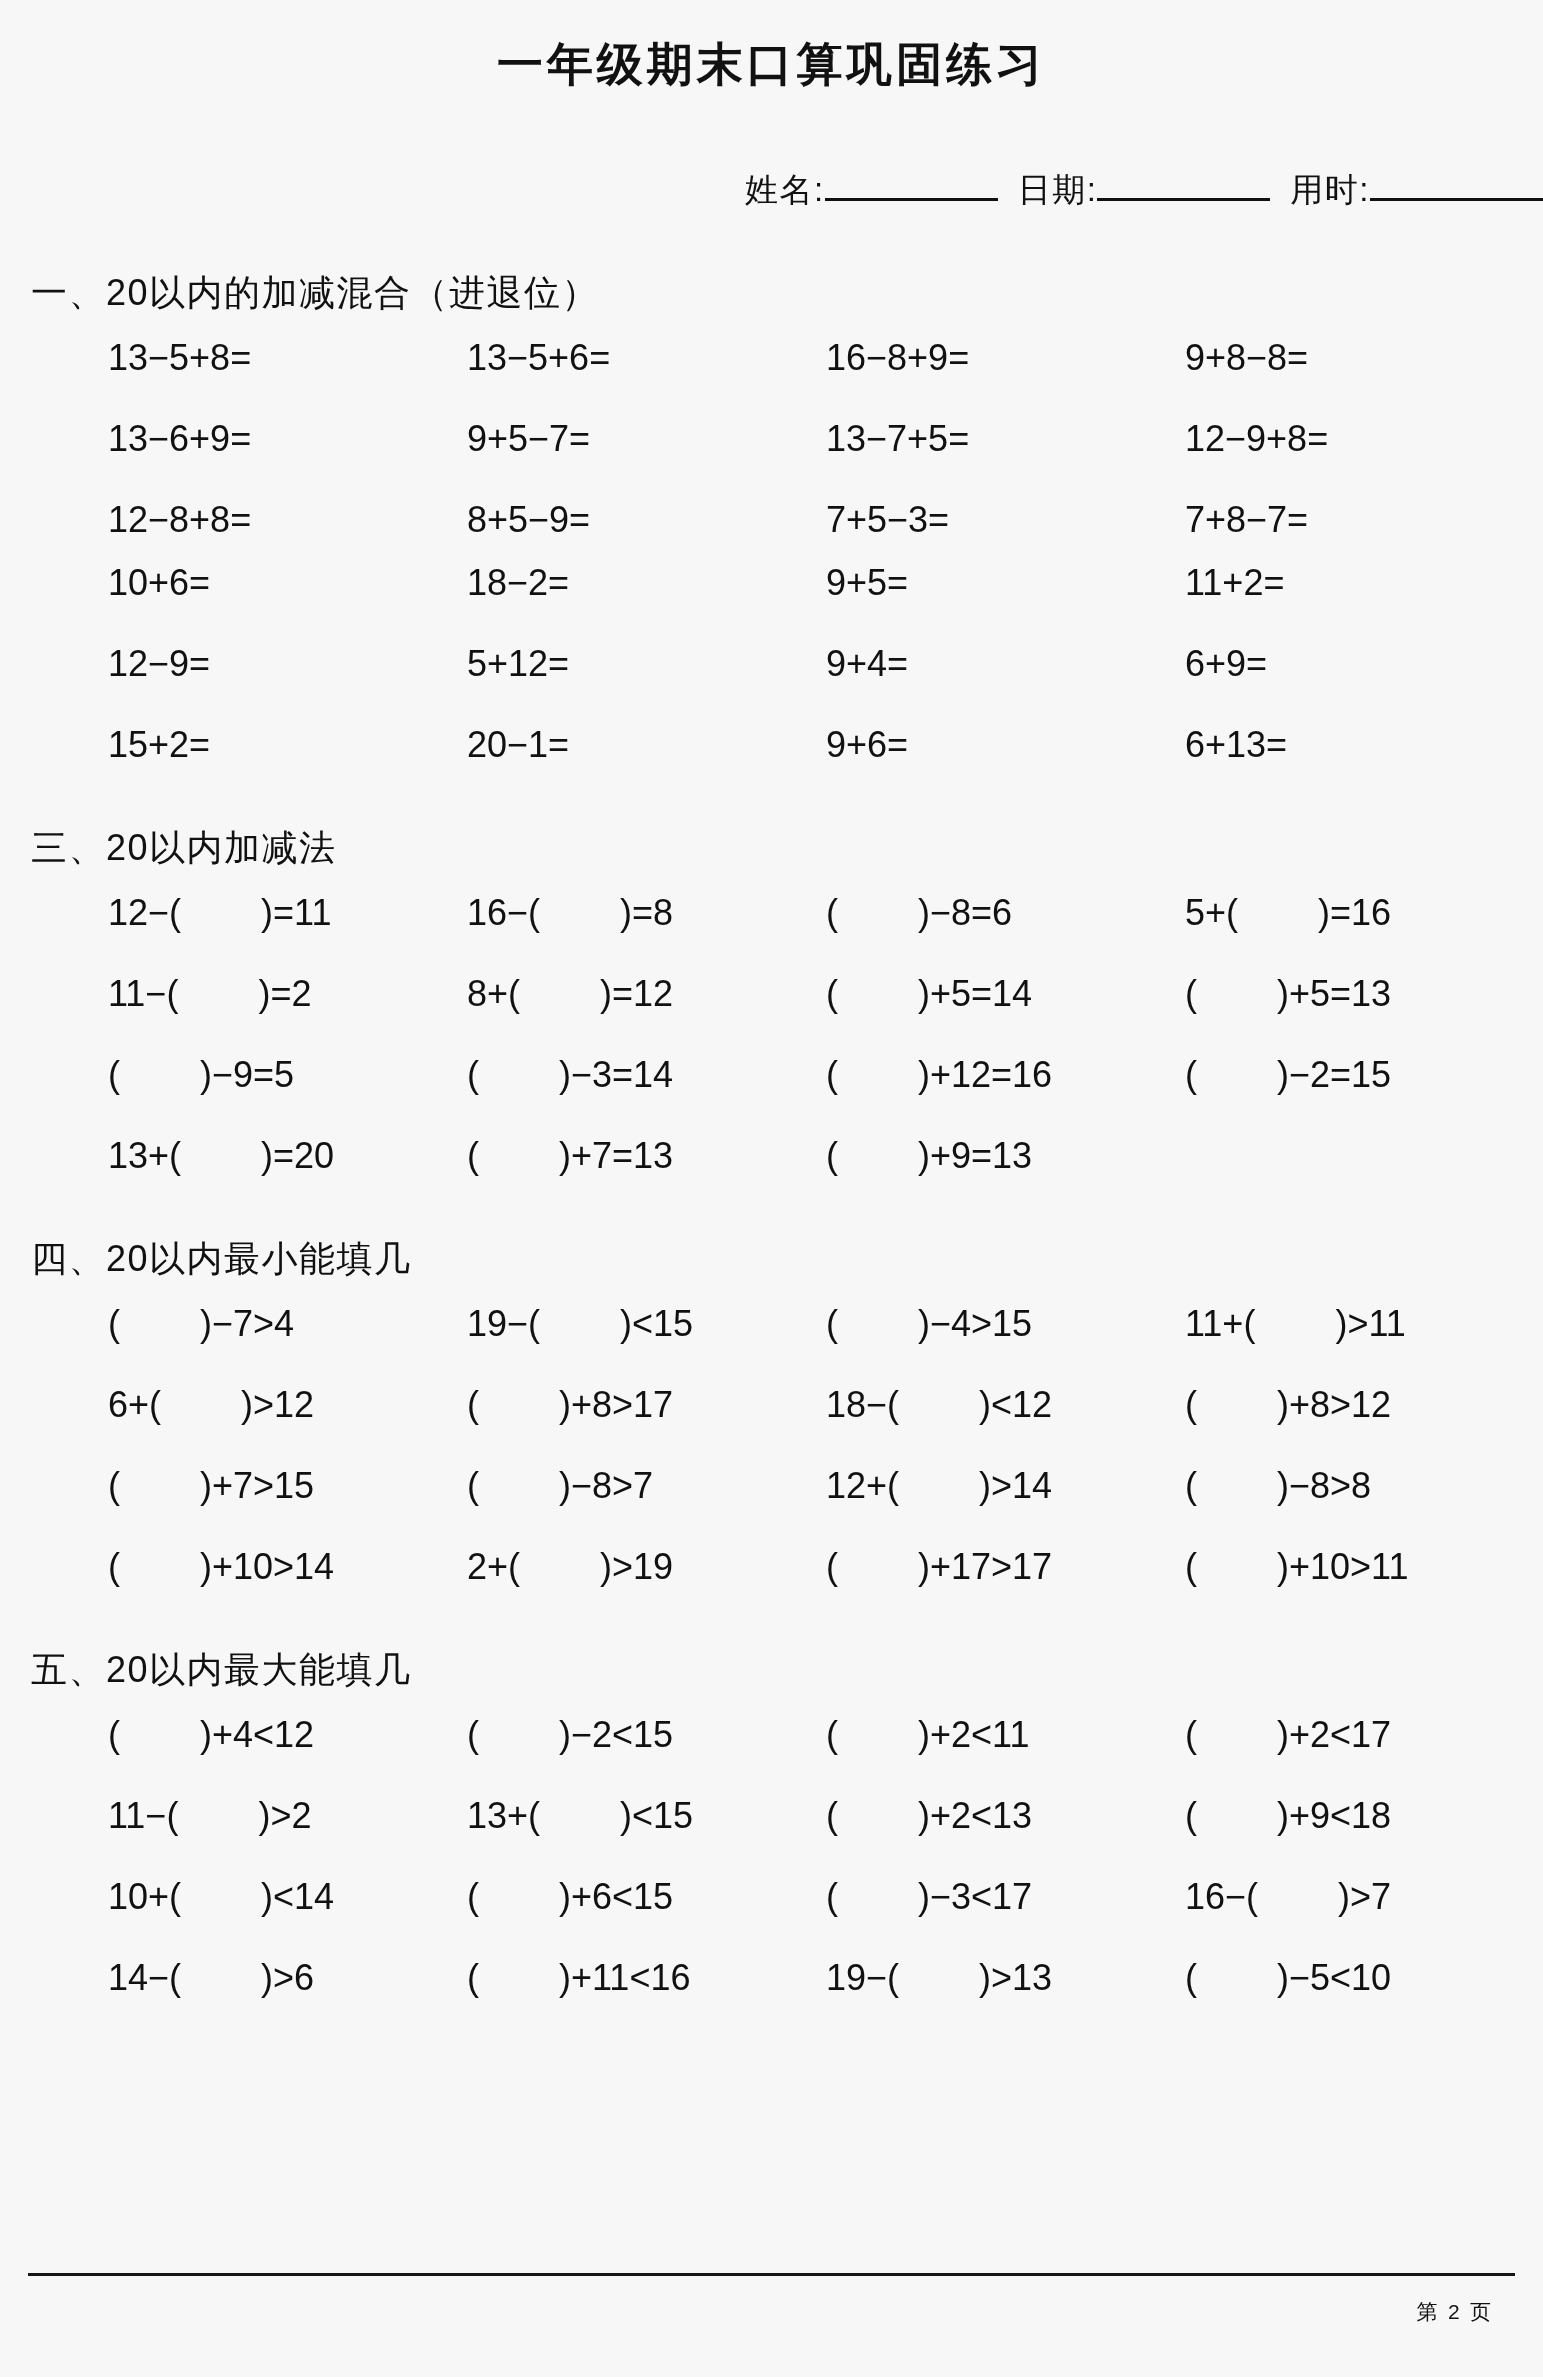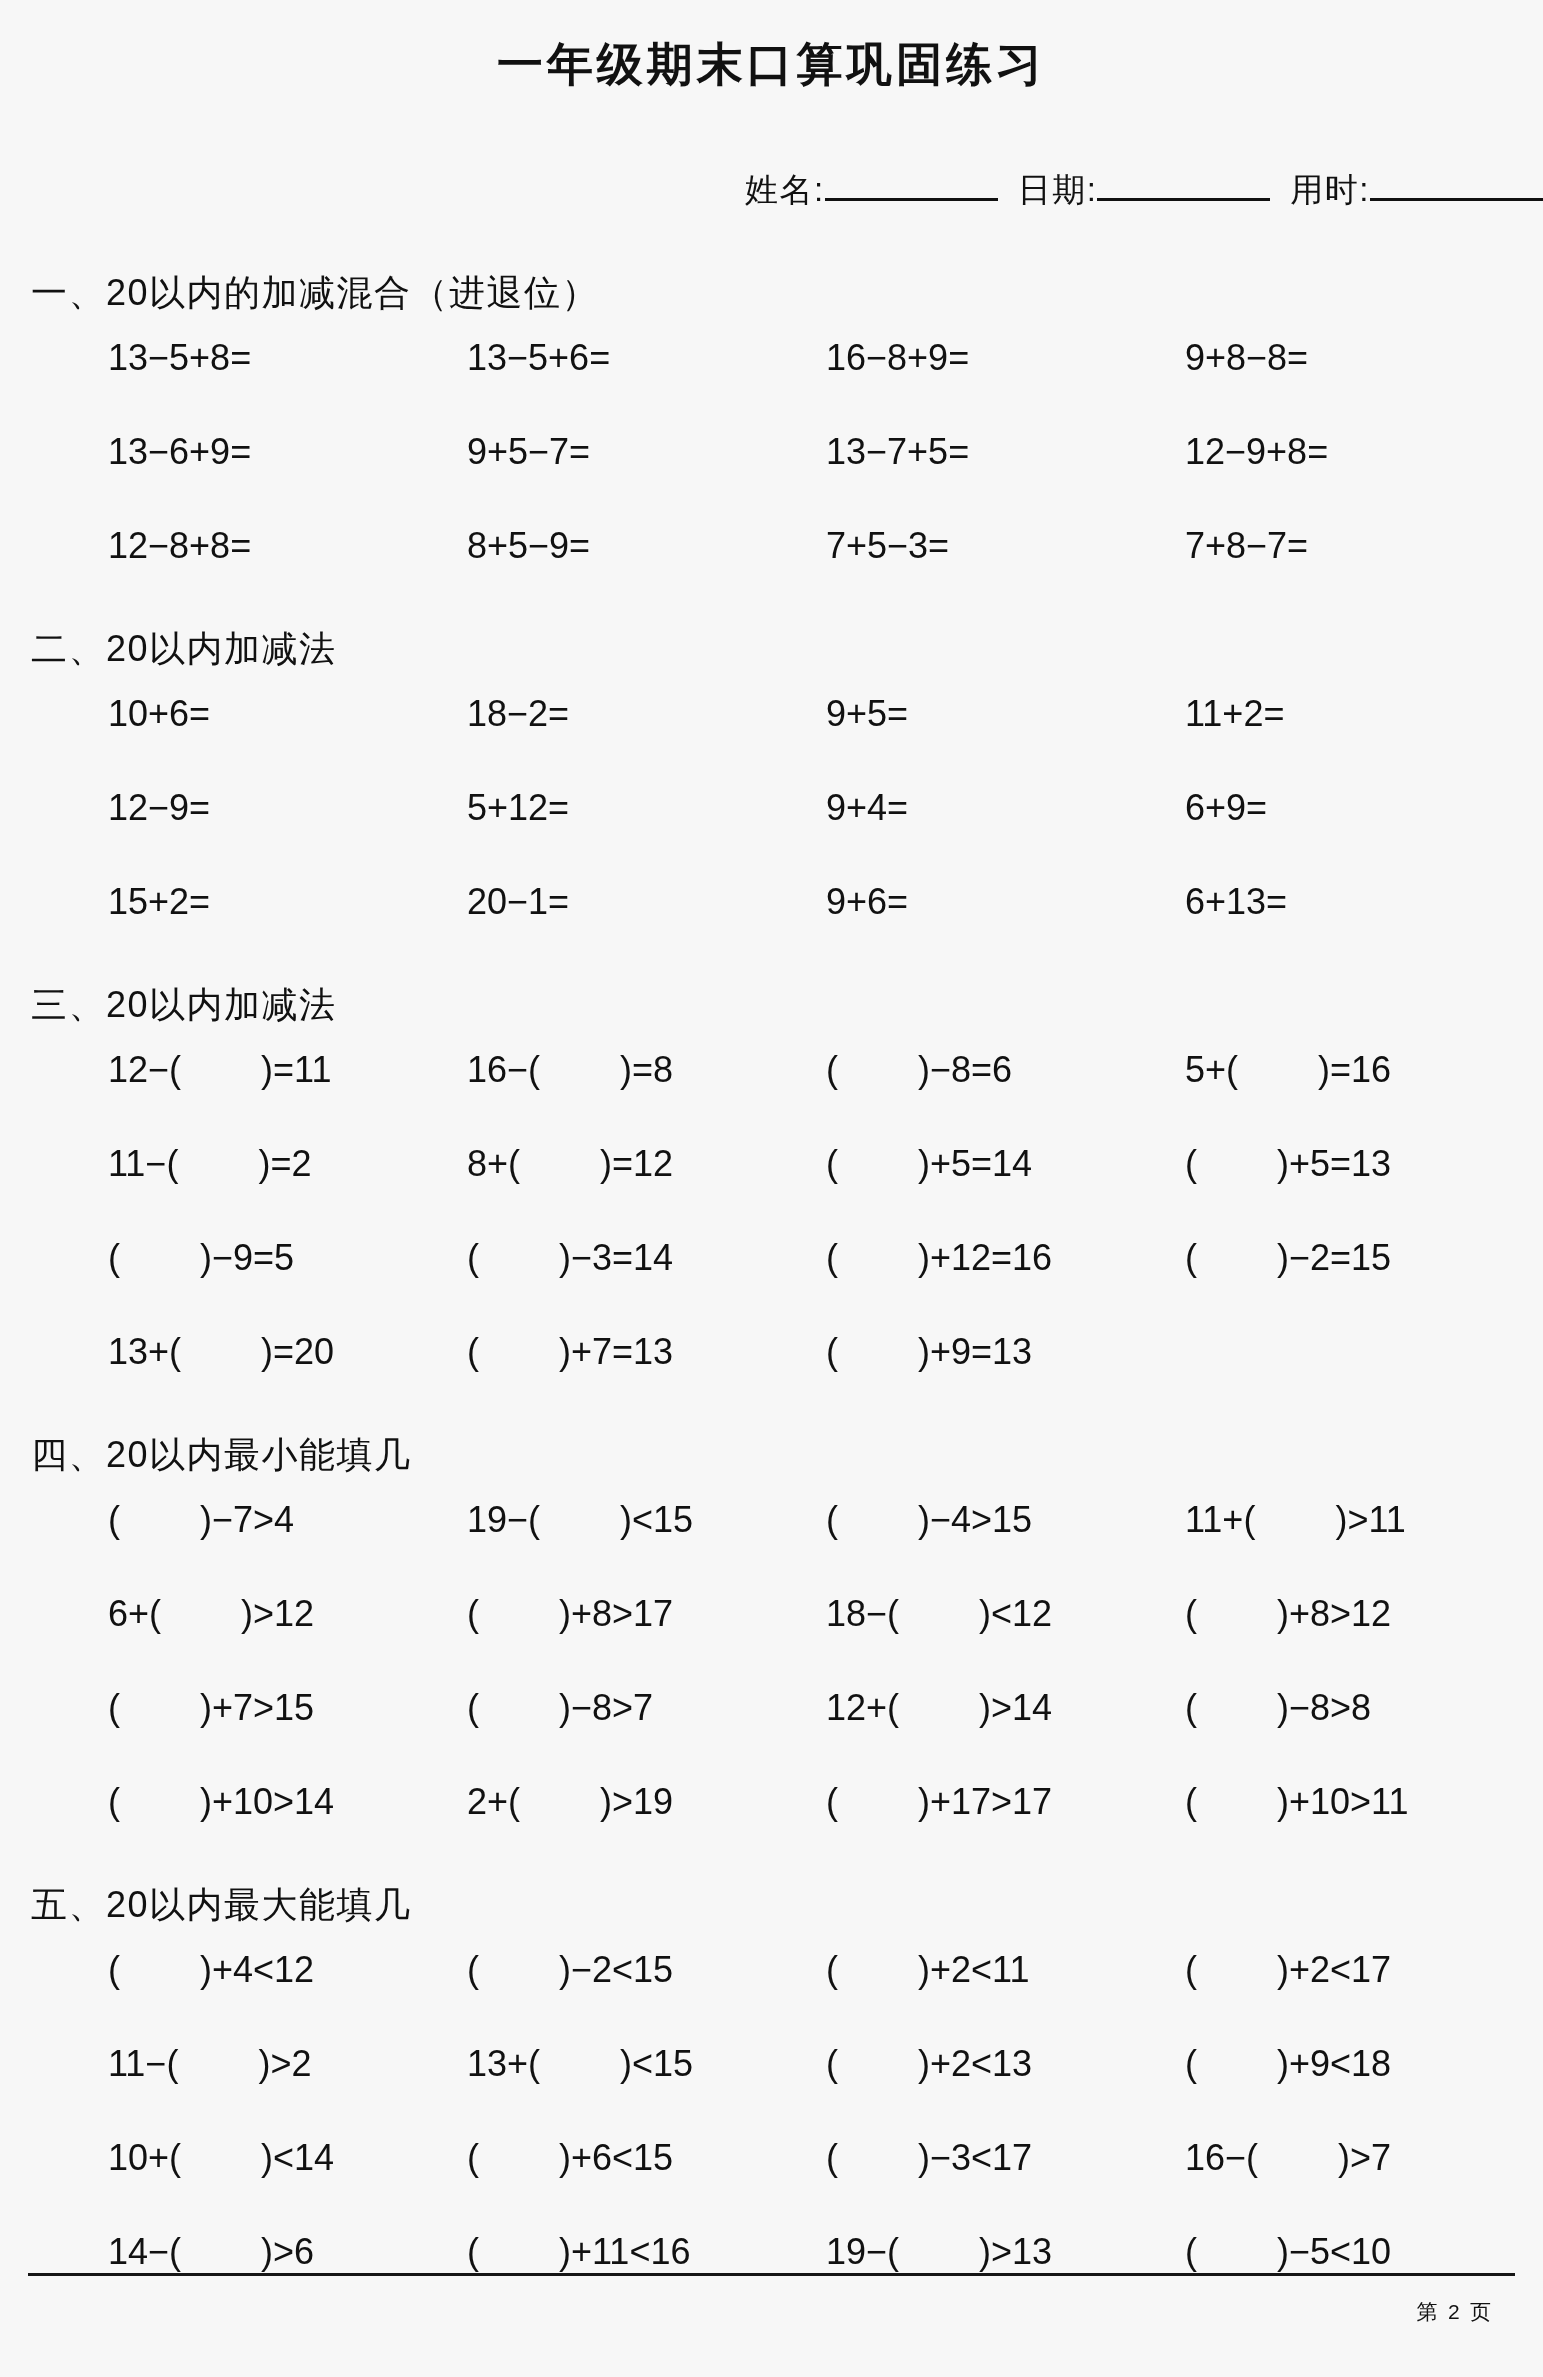--- a/index.html
+++ b/index.html
@@ -45,21 +45,21 @@
     margin: 56px 0 0 31px;
     font-size: 36px;
     font-weight: 400;
     letter-spacing: 1.5px;
   }
   .grid {
     display: grid;
     grid-template-columns: repeat(4, 359px);
     padding-left: 108px;
     margin-top: 17px;
-    row-gap: 48px;
+    row-gap: 35px;
   }
   .problem {
     font-size: 36px;
     line-height: 46px;
     white-space: pre;
     font-weight: 400;
   }
   .footer {
     position: absolute;
     left: 28px;
@@ -101,21 +101,20 @@
           <div class="problem">9+5−7=</div>
           <div class="problem">13−7+5=</div>
           <div class="problem">12−9+8=</div>
           <div class="problem">12−8+8=</div>
           <div class="problem">8+5−9=</div>
           <div class="problem">7+5−3=</div>
           <div class="problem">7+8−7=</div>
         </div>
       </section>
       <section>
-        <h2>二、20以内加减法</h2>
         <div class="grid">
           <div class="problem">10+6=</div>
           <div class="problem">18−2=</div>
           <div class="problem">9+5=</div>
           <div class="problem">11+2=</div>
           <div class="problem">12−9=</div>
           <div class="problem">5+12=</div>
           <div class="problem">9+4=</div>
           <div class="problem">6+9=</div>
           <div class="problem">15+2=</div>

